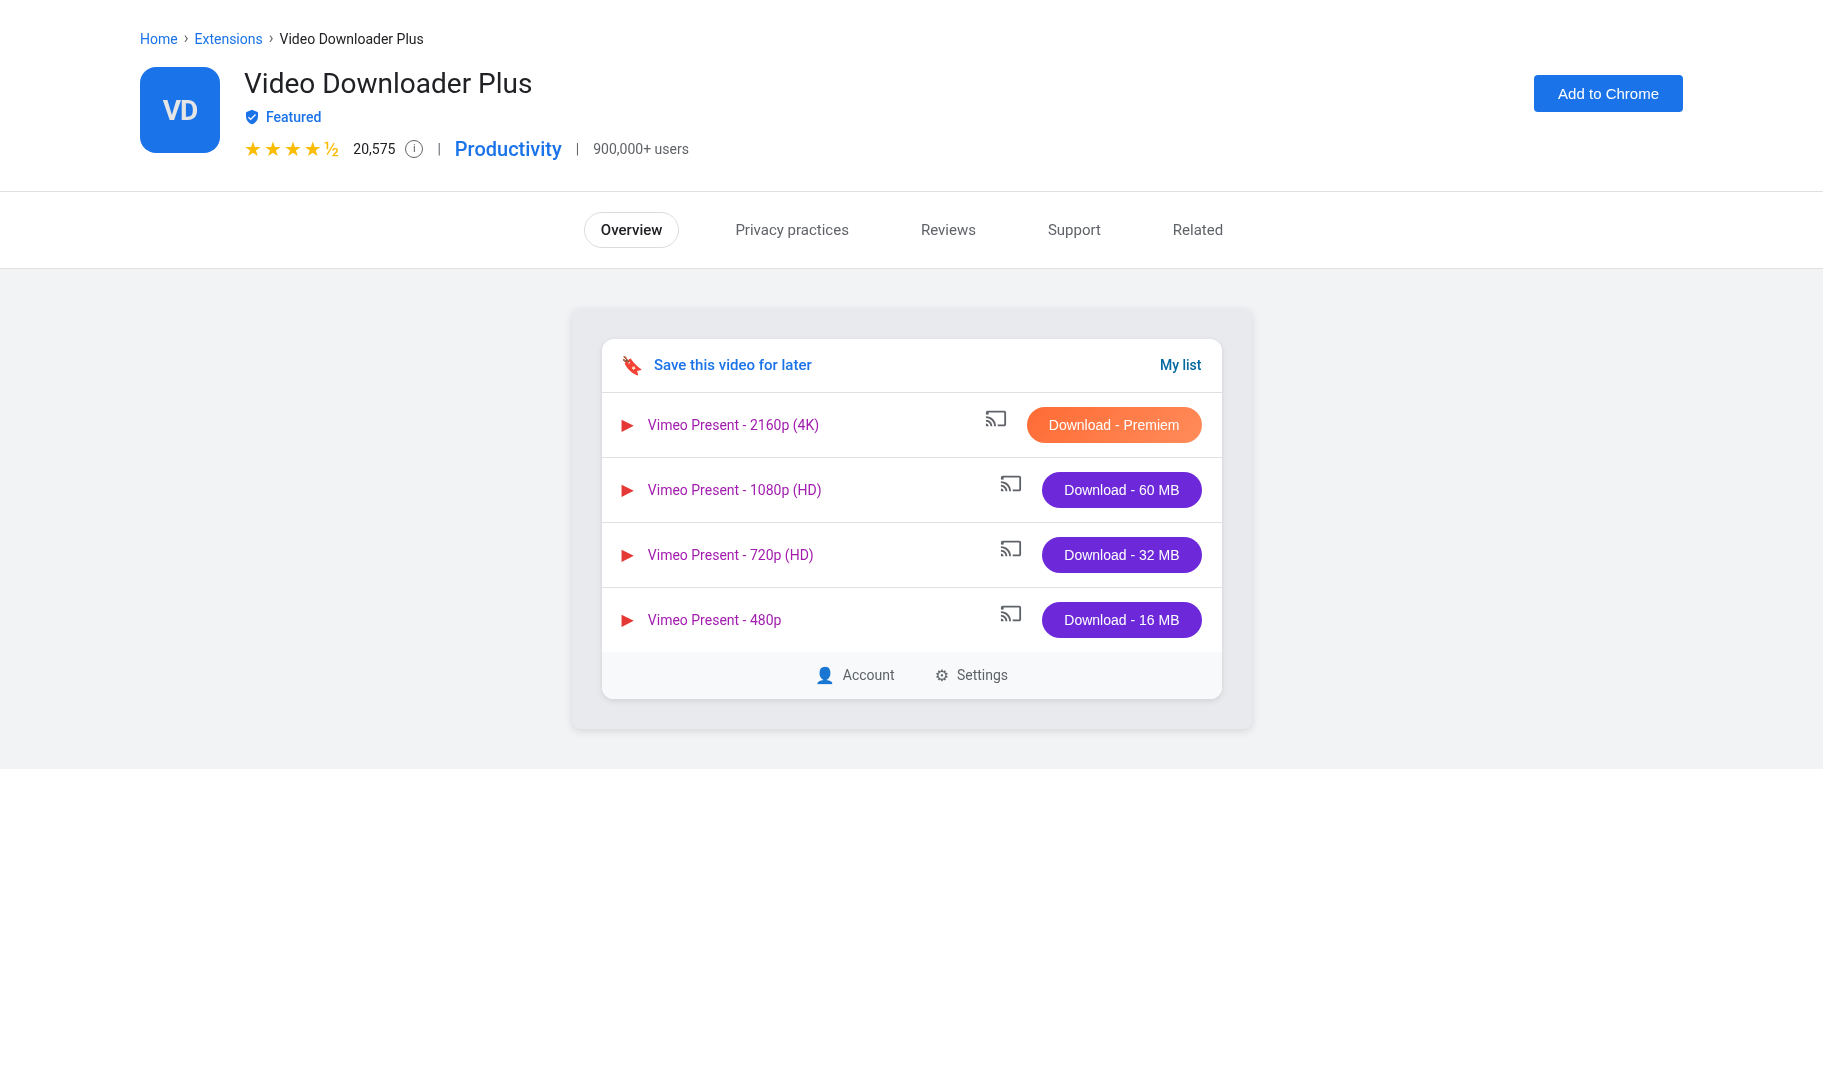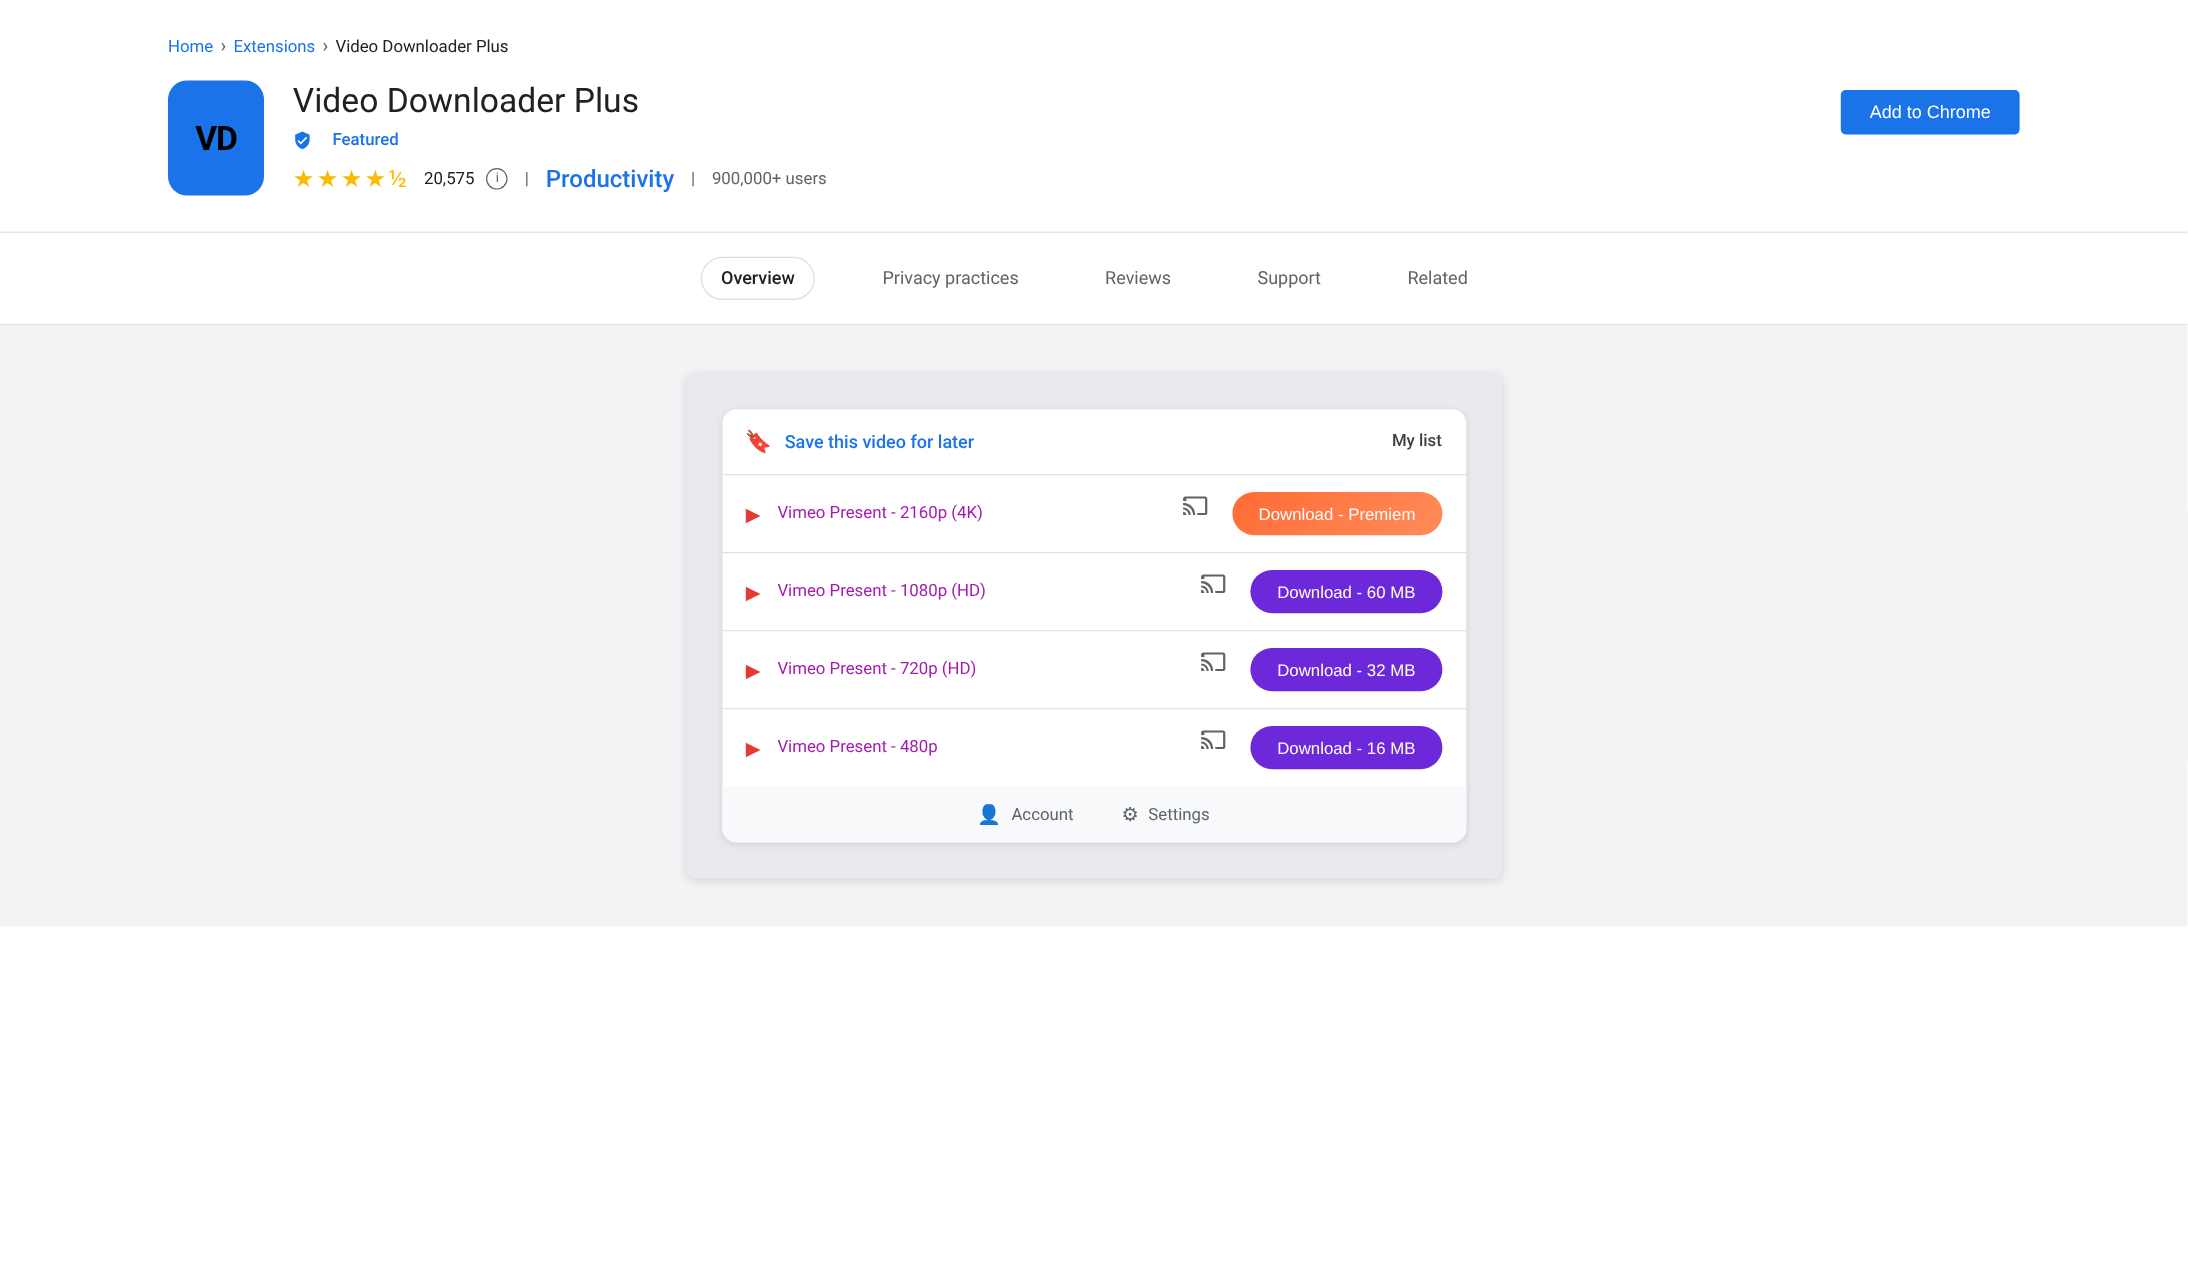--- a/index.html
+++ b/index.html
@@ -30,43 +30,43 @@
       justify-content: space-between;
       padding: 0 140px 30px;
     }
     .ext-header-left {
       display: flex;
       align-items: flex-start;
       gap: 24px;
     }
     .ext-logo {
       width: 80px;
-      height: 96px;
+      height: 86px;
       background: #1a73e8;
       border-radius: 16px;
       display: flex;
       align-items: center;
       justify-content: center;
-      color: #000000;
+      color: #e5e5e5;
       font-size: 28px;
       font-weight: 700;
       letter-spacing: -1px;
       flex-shrink: 0;
     }
     .ext-info { display: flex; flex-direction: column; gap: 8px; }
     .ext-title {
       font-size: 28px;
       font-weight: 400;
       color: #202124;
       line-height: 1.2;
     }
     .featured-badge {
       display: flex;
       align-items: center;
-      gap: 17px;
+      gap: 6px;
       color: #1a73e8;
       font-size: 14px;
       font-weight: 500;
     }
     .featured-badge .badge-icon {
       width: 16px;
       height: 16px;
       display: inline-block;
     }
     .meta-row {
@@ -173,21 +173,21 @@
     .popup-header-left {
       display: flex;
       align-items: center;
       gap: 10px;
       color: #1a73e8;
       font-size: 15px;
       font-weight: 500;
     }
     .bookmark-icon { font-size: 18px; color: #202124; }
     .my-list-link {
-      color: #404040;
+      color: #0369a1;
       font-size: 14px;
       font-weight: 500;
       cursor: pointer;
     }
 
     
     .video-row {
       display: flex;
       align-items: center;
       justify-content: space-between;

